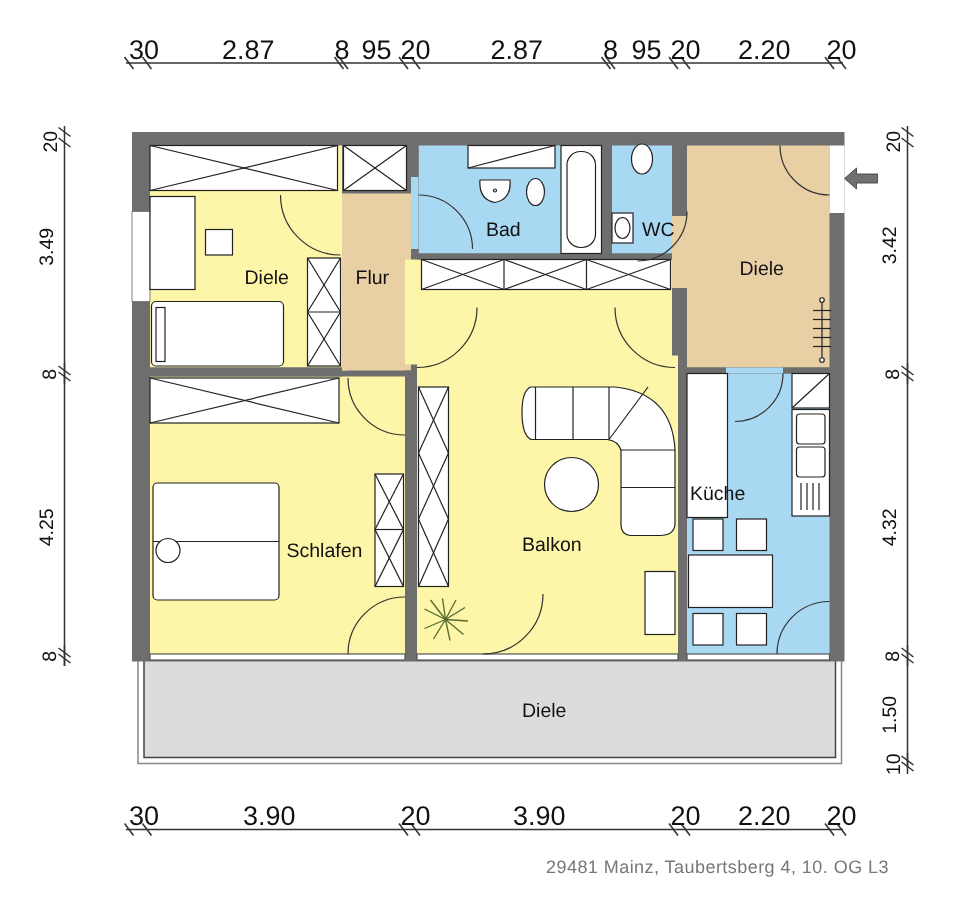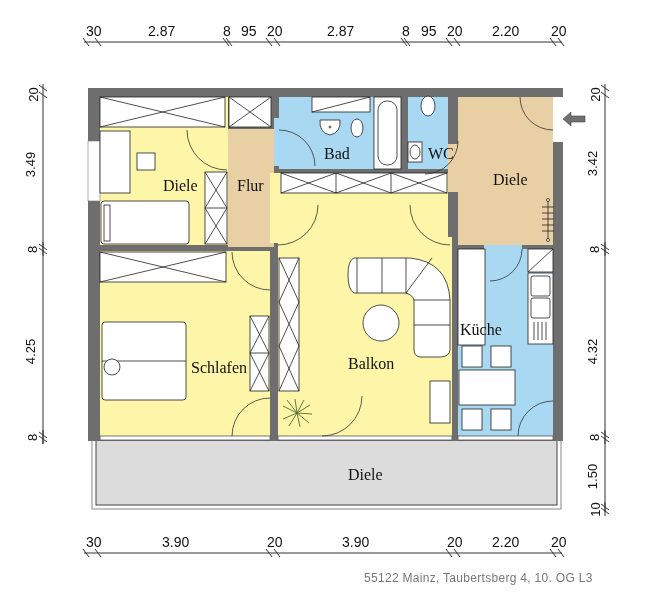--- a/index.html
+++ b/index.html
@@ -1,20 +1,20 @@
 <!DOCTYPE html>
 <html><head>
 <meta charset="utf-8">
 <style>
   html, body { margin: 0; padding: 0; background: #ffffff; }
   body { width: 650px; height: 598px; position: relative; overflow: hidden; font-family: "Liberation Sans", sans-serif; }
   .abs { position: absolute; }
-  .dimtxt { position: absolute; font-size: 14px; color: #111; line-height: 1; white-space: nowrap; }
+  .dimtxt { position: absolute; font-size: 18px; color: #111; line-height: 1; white-space: nowrap; }
   .vdim { position: absolute; font-size: 13px; color: #111; line-height: 1; white-space: nowrap; transform: rotate(-90deg); transform-origin: center center; }
-  .room-label { position: absolute; font-size: 16px; color: #111; line-height: 1; white-space: nowrap; font-family: Liberation Serif, serif; }
+  .room-label { position: absolute; font-size: 13px; color: #111; line-height: 1; white-space: nowrap; }
   .caption { position: absolute; font-size: 12px; color: #777; letter-spacing: 0.3px; white-space: nowrap; }
 </style>
 </head>
 <body>
 
 <svg class="abs" style="left:0;top:0" width="650" height="598" viewBox="0 0 650 598">
 
   <g stroke="#333" stroke-width="1" fill="none">
 
     <line x1="84" y1="42" x2="562" y2="42"></line>
@@ -297,13 +297,13 @@
 <div class="vdim" style="left:29px;top:431px;">8</div>
 
 <div class="vdim" style="left:588px;top:88px;">20</div>
 <div class="vdim" style="left:580px;top:157px;">3.42</div>
 <div class="vdim" style="left:591px;top:243px;">8</div>
 <div class="vdim" style="left:580px;top:345px;">4.32</div>
 <div class="vdim" style="left:591px;top:431px;">8</div>
 <div class="vdim" style="left:580px;top:470px;">1.50</div>
 <div class="vdim" style="left:588px;top:503px;">10</div>
 
-<div class="caption" style="left:364px;top:571px;">55122 Mainz, Taubertsberg 4, 10. OG L3</div>
+<div class="caption" style="left:364px;top:571px;">29481 Mainz, Taubertsberg 4, 10. OG L3</div>
 
 </body></html>

